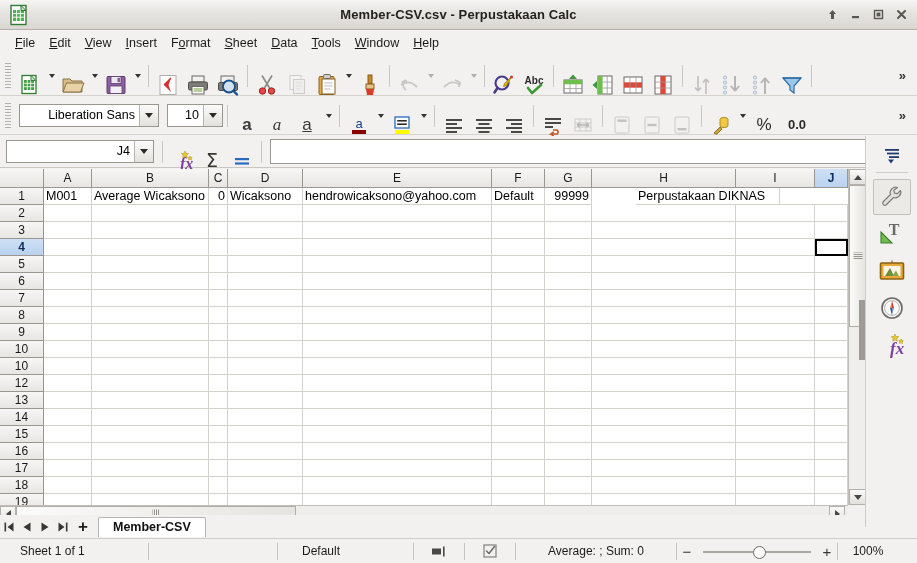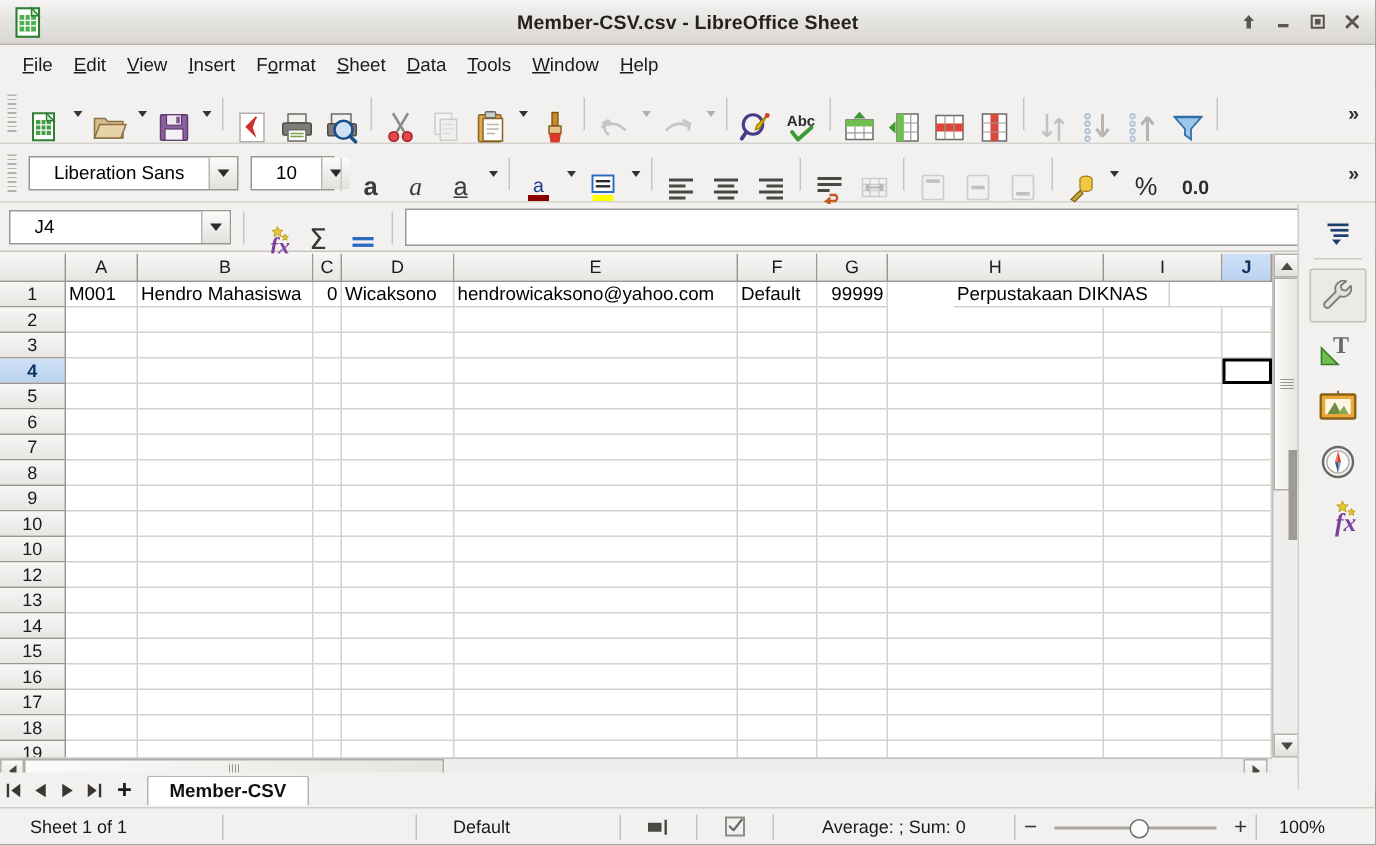--- a/index.html
+++ b/index.html
@@ -101,22 +101,22 @@
   .disabled { opacity: .35; }
 
   
   .combo {
     height: 23px; border: 1px solid #9a9791; background: #fff;
     display: flex; align-items: center; box-sizing: border-box;
   }
   .combo input, .combo .combo-text {
     border: 0; outline: 0; background: transparent;
     font-family: "Liberation Sans", sans-serif; font-size: 12.5px;
-    padding: 0 16px; height: 21px; line-height: 21px;
-    color: #000; width: 100%; box-sizing: border-box;
+    padding: 0 4px; height: 21px; line-height: 21px;
+    color: #000; width: 100%; box-sizing: border-box; text-align: right;
   }
   .combo-btn {
     width: 18px; height: 21px; flex: none;
     background: linear-gradient(to bottom, #fbfbfa, #e3e1dd);
     border-left: 1px solid #b8b5b0;
     display: flex; align-items: center; justify-content: center;
   }
   .combo-btn:after {
     content: ""; width: 0; height: 0;
     border-left: 4px solid transparent; border-right: 4px solid transparent;
@@ -353,21 +353,21 @@
         <rect x="5" y="6" width="11" height="11" fill="#4caf50"></rect>
         <g stroke="#ffffff" stroke-width="0.9">
           <line x1="5" y1="9.6" x2="16" y2="9.6"></line>
           <line x1="5" y1="13.2" x2="16" y2="13.2"></line>
           <line x1="8.6" y1="6" x2="8.6" y2="17"></line>
           <line x1="12.3" y1="6" x2="12.3" y2="17"></line>
         </g>
         <polygon points="13,1.5 18,6.5 13,6.5" fill="#c8e6c9" stroke="#2e7d32" stroke-width="1"></polygon>
       </svg>
     </div>
-    <div class="title-text">Member-CSV.csv - LibreOffice Sheet</div>
+    <div class="title-text">Member-CSV.csv - Perpustakaan Calc</div>
     <div class="win-buttons">
       <div class="win-btn">
         <svg width="13" height="13" viewBox="0 0 13 13">
           <path d="M6.5 2 L10 6 H8 V11 H5 V6 H3 Z" fill="#5a5752"></path>
         </svg>
       </div>
       <div class="win-btn">
         <svg width="13" height="13" viewBox="0 0 13 13">
           <rect x="3" y="8" width="7" height="2.2" fill="#5a5752"></rect>
         </svg>
@@ -855,21 +855,21 @@
         <div class="rowh">14</div>
         <div class="rowh">15</div>
         <div class="rowh">16</div>
         <div class="rowh">17</div>
         <div class="rowh">18</div>
         <div class="rowh">19</div>
       </div>
     <div id="cells">
         <div class="grid-row">
           <div class="cell" style="width: 48px;">M001</div>
-          <div class="cell" style="width: 117px;">Hendro Mahasiswa</div>
+          <div class="cell" style="width: 117px;">Average Wicaksono</div>
           <div class="cell num" style="width: 19px;">0</div>
           <div class="cell" style="width: 75px;">Wicaksono</div>
           <div class="cell" style="width: 189px;">hendrowicaksono@yahoo.com</div>
           <div class="cell" style="width: 53px;">Default</div>
           <div class="cell num" style="width: 47px;">99999</div>
           <div class="cell" style="width: 144px; margin-left: 44px;">Perpustakaan DIKNAS</div>
           <div class="cell" style="width: 79px;"></div>
           <div class="cell" style="width: 33px;">mem</div>
         </div>
         <div class="grid-row">

